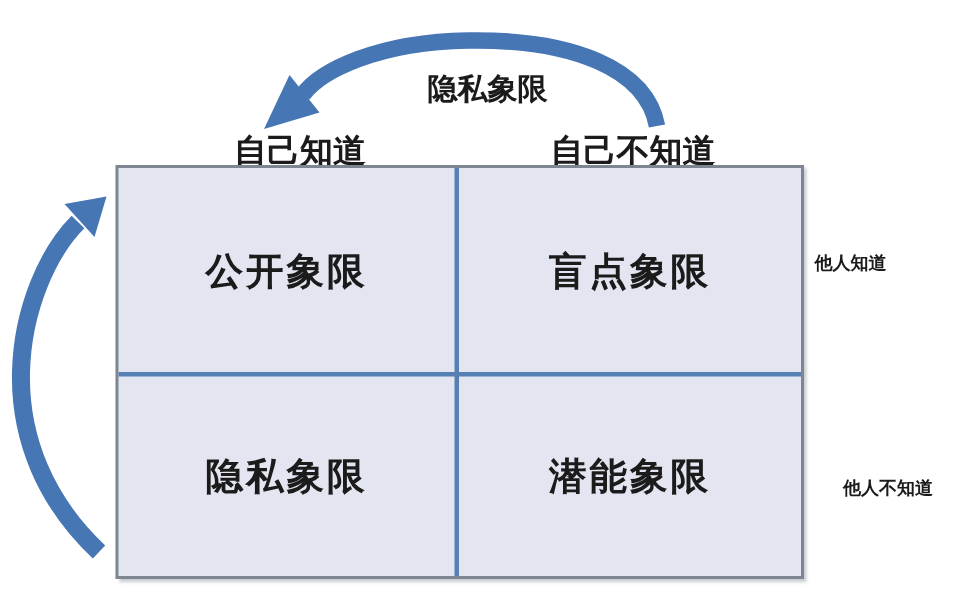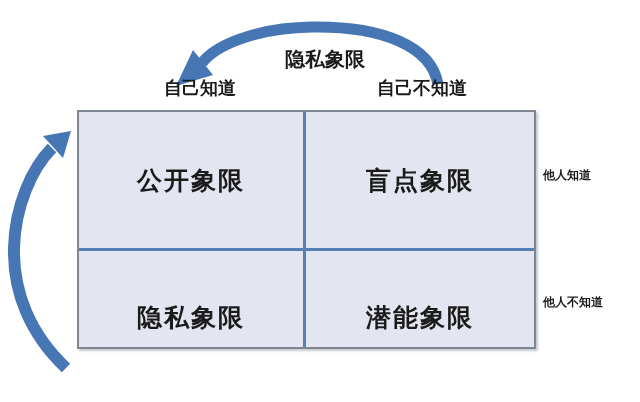--- a/index.html
+++ b/index.html
@@ -26,21 +26,21 @@
     fill: none;
     stroke: var(--arrow, #4676b4);
   }
   .arrows-layer .head {
     fill: var(--arrow, #4676b4);
     stroke: none;
   }
   .grid {
     position: absolute;
     left: 77px; top: 110px;
-    width: 459px; height: 239px;
+    width: 459px; height: 276px;
     box-sizing: border-box;
     border: 2px solid var(--outer_border, #7e8791);
     background: var(--cell_fill, #e3e6f1);
     box-shadow: 2px 2px 2px rgba(130,138,148,0.45);
   }
   .vline {
     position: absolute;
     left: 224px; top: 0;
     width: 3px; height: 100%;
     background: var(--inner_border, #567fb3);
@@ -65,26 +65,26 @@
     font-size: 25px;
     font-weight: bold;
     letter-spacing: 2px;
     white-space: nowrap;
   }
   .label {
     position: absolute;
     font-weight: bold;
     white-space: nowrap;
   }
-  .col-header { top: 76px; font-size: 18px; text-align: center; }
+  .col-header { top: 86px; font-size: 22px; text-align: center; }
   .col-header-1 { left: 140px; width: 120px; }
   .col-header-2 { left: 362px; width: 120px; }
   .row-label { left: 543px; font-size: 12px; }
   .row-label-1 { top: 167px; }
-  .row-label-2 { top: 294px; }
+  .row-label-2 { top: 317px; margin-left: 19px; }
   .top-arrow-label {
     left: 270px; top: 46px;
     width: 110px;
     font-size: 20px;
     text-align: center;
   }
   .left-arrow-label {
     left: 31px; top: 199px;
     width: 22px;
     font-size: 18px;

